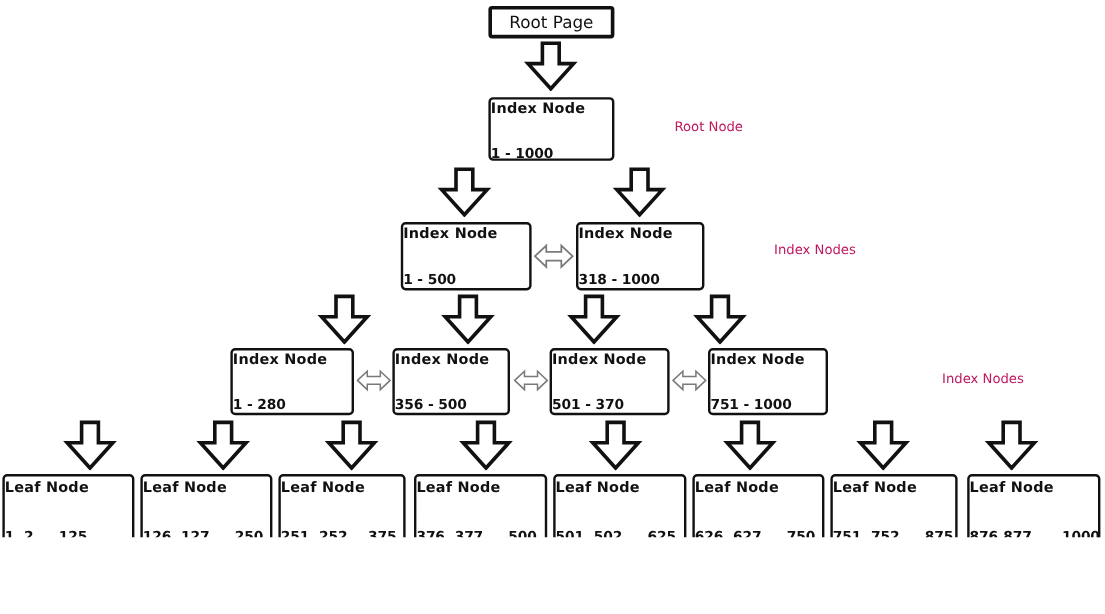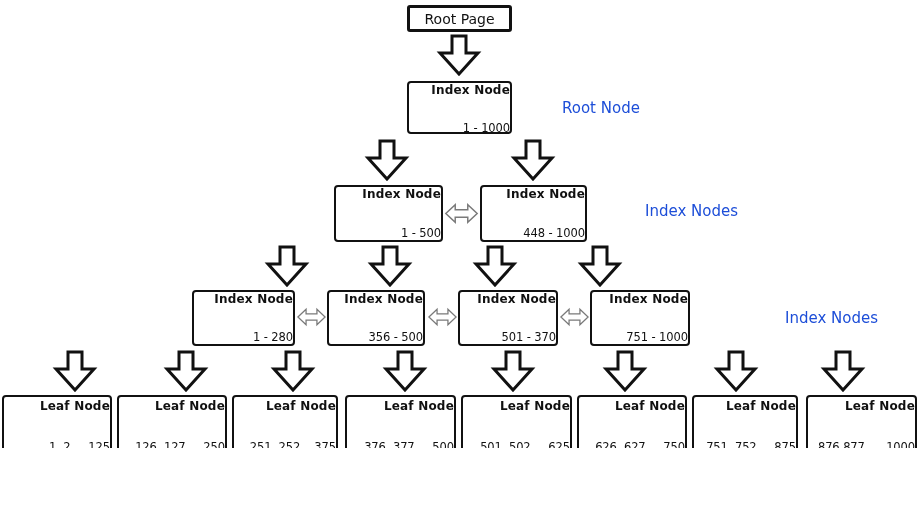--- a/index.html
+++ b/index.html
@@ -13,52 +13,52 @@
   }
   .node{
     position:absolute;
     box-sizing:border-box;
     border:2.5px solid #111111;
     border-radius:4px;
     background:#ffffff;
     display:flex;
     flex-direction:column;
     justify-content:space-evenly;
-    align-items:flex-end;
+    align-items:flex-start;
     text-align:center;
   }
   .node .title{
     font-size:12px;
     font-weight:bold;
     white-space:nowrap;
     letter-spacing:0.2px;
   }
   .node .range{
     font-size:11.5px;
-    font-weight:normal;
+    font-weight:bold;
     white-space:nowrap;
     letter-spacing:-0.1px;
     margin-top:24px;
   }
   .rootpage{
     position:absolute;
     box-sizing:border-box;
     border:3px solid #111111;
     border-radius:3px;
     background:#ffffff;
     display:flex;
     justify-content:center;
     align-items:center;
     font-size:14px;
     white-space:nowrap;
   }
   .side-label{
     position:absolute;
-    font-size:15px;
-    color:#1d4ed8;
+    font-size:11px;
+    color:#be185d;
     white-space:nowrap;
   }
   .arrow{position:absolute;display:block;}
 </style>
 </head>
 <body>
 
 <div id="canvas">
 
   <div class="rootpage" style="left:407px;top:5px;width:105px;height:27px;">
@@ -81,21 +81,21 @@
   <svg class="arrow" style="left:510px;top:139px;" width="46" height="42" viewBox="0 0 46 42">
     <path d="M16 2 L16 19 L4 19 L23 40 L42 19 L30 19 L30 2 Z" fill="#ffffff" stroke="#111111" stroke-width="3"></path>
   </svg>
 
   <div class="node" style="left:334px;top:185px;width:109px;height:57px;">
     <span class="title">Index Node</span>
     <span class="range">1 - 500</span>
   </div>
   <div class="node" style="left:480px;top:185px;width:107px;height:57px;">
     <span class="title">Index Node</span>
-    <span class="range">448 - 1000</span>
+    <span class="range">318 - 1000</span>
   </div>
   <svg class="arrow" style="left:444px;top:202px;" width="35" height="23" viewBox="0 0 32 22">
     <path d="M1 11 L10 2.5 L10 7.5 L22 7.5 L22 2.5 L31 11 L22 19.5 L22 14.5 L10 14.5 L10 19.5 Z" fill="#ffffff" stroke="#7a7a7a" stroke-width="1.4"></path>
   </svg>
   <span class="side-label" style="left:645px;top:202px;">Index Nodes</span>
 
   <svg class="arrow" style="left:264px;top:245px;" width="46" height="42" viewBox="0 0 46 42">
     <path d="M16 2 L16 19 L4 19 L23 40 L42 19 L30 19 L30 2 Z" fill="#ffffff" stroke="#111111" stroke-width="3"></path>
   </svg>
   <svg class="arrow" style="left:367px;top:245px;" width="46" height="42" viewBox="0 0 46 42">

